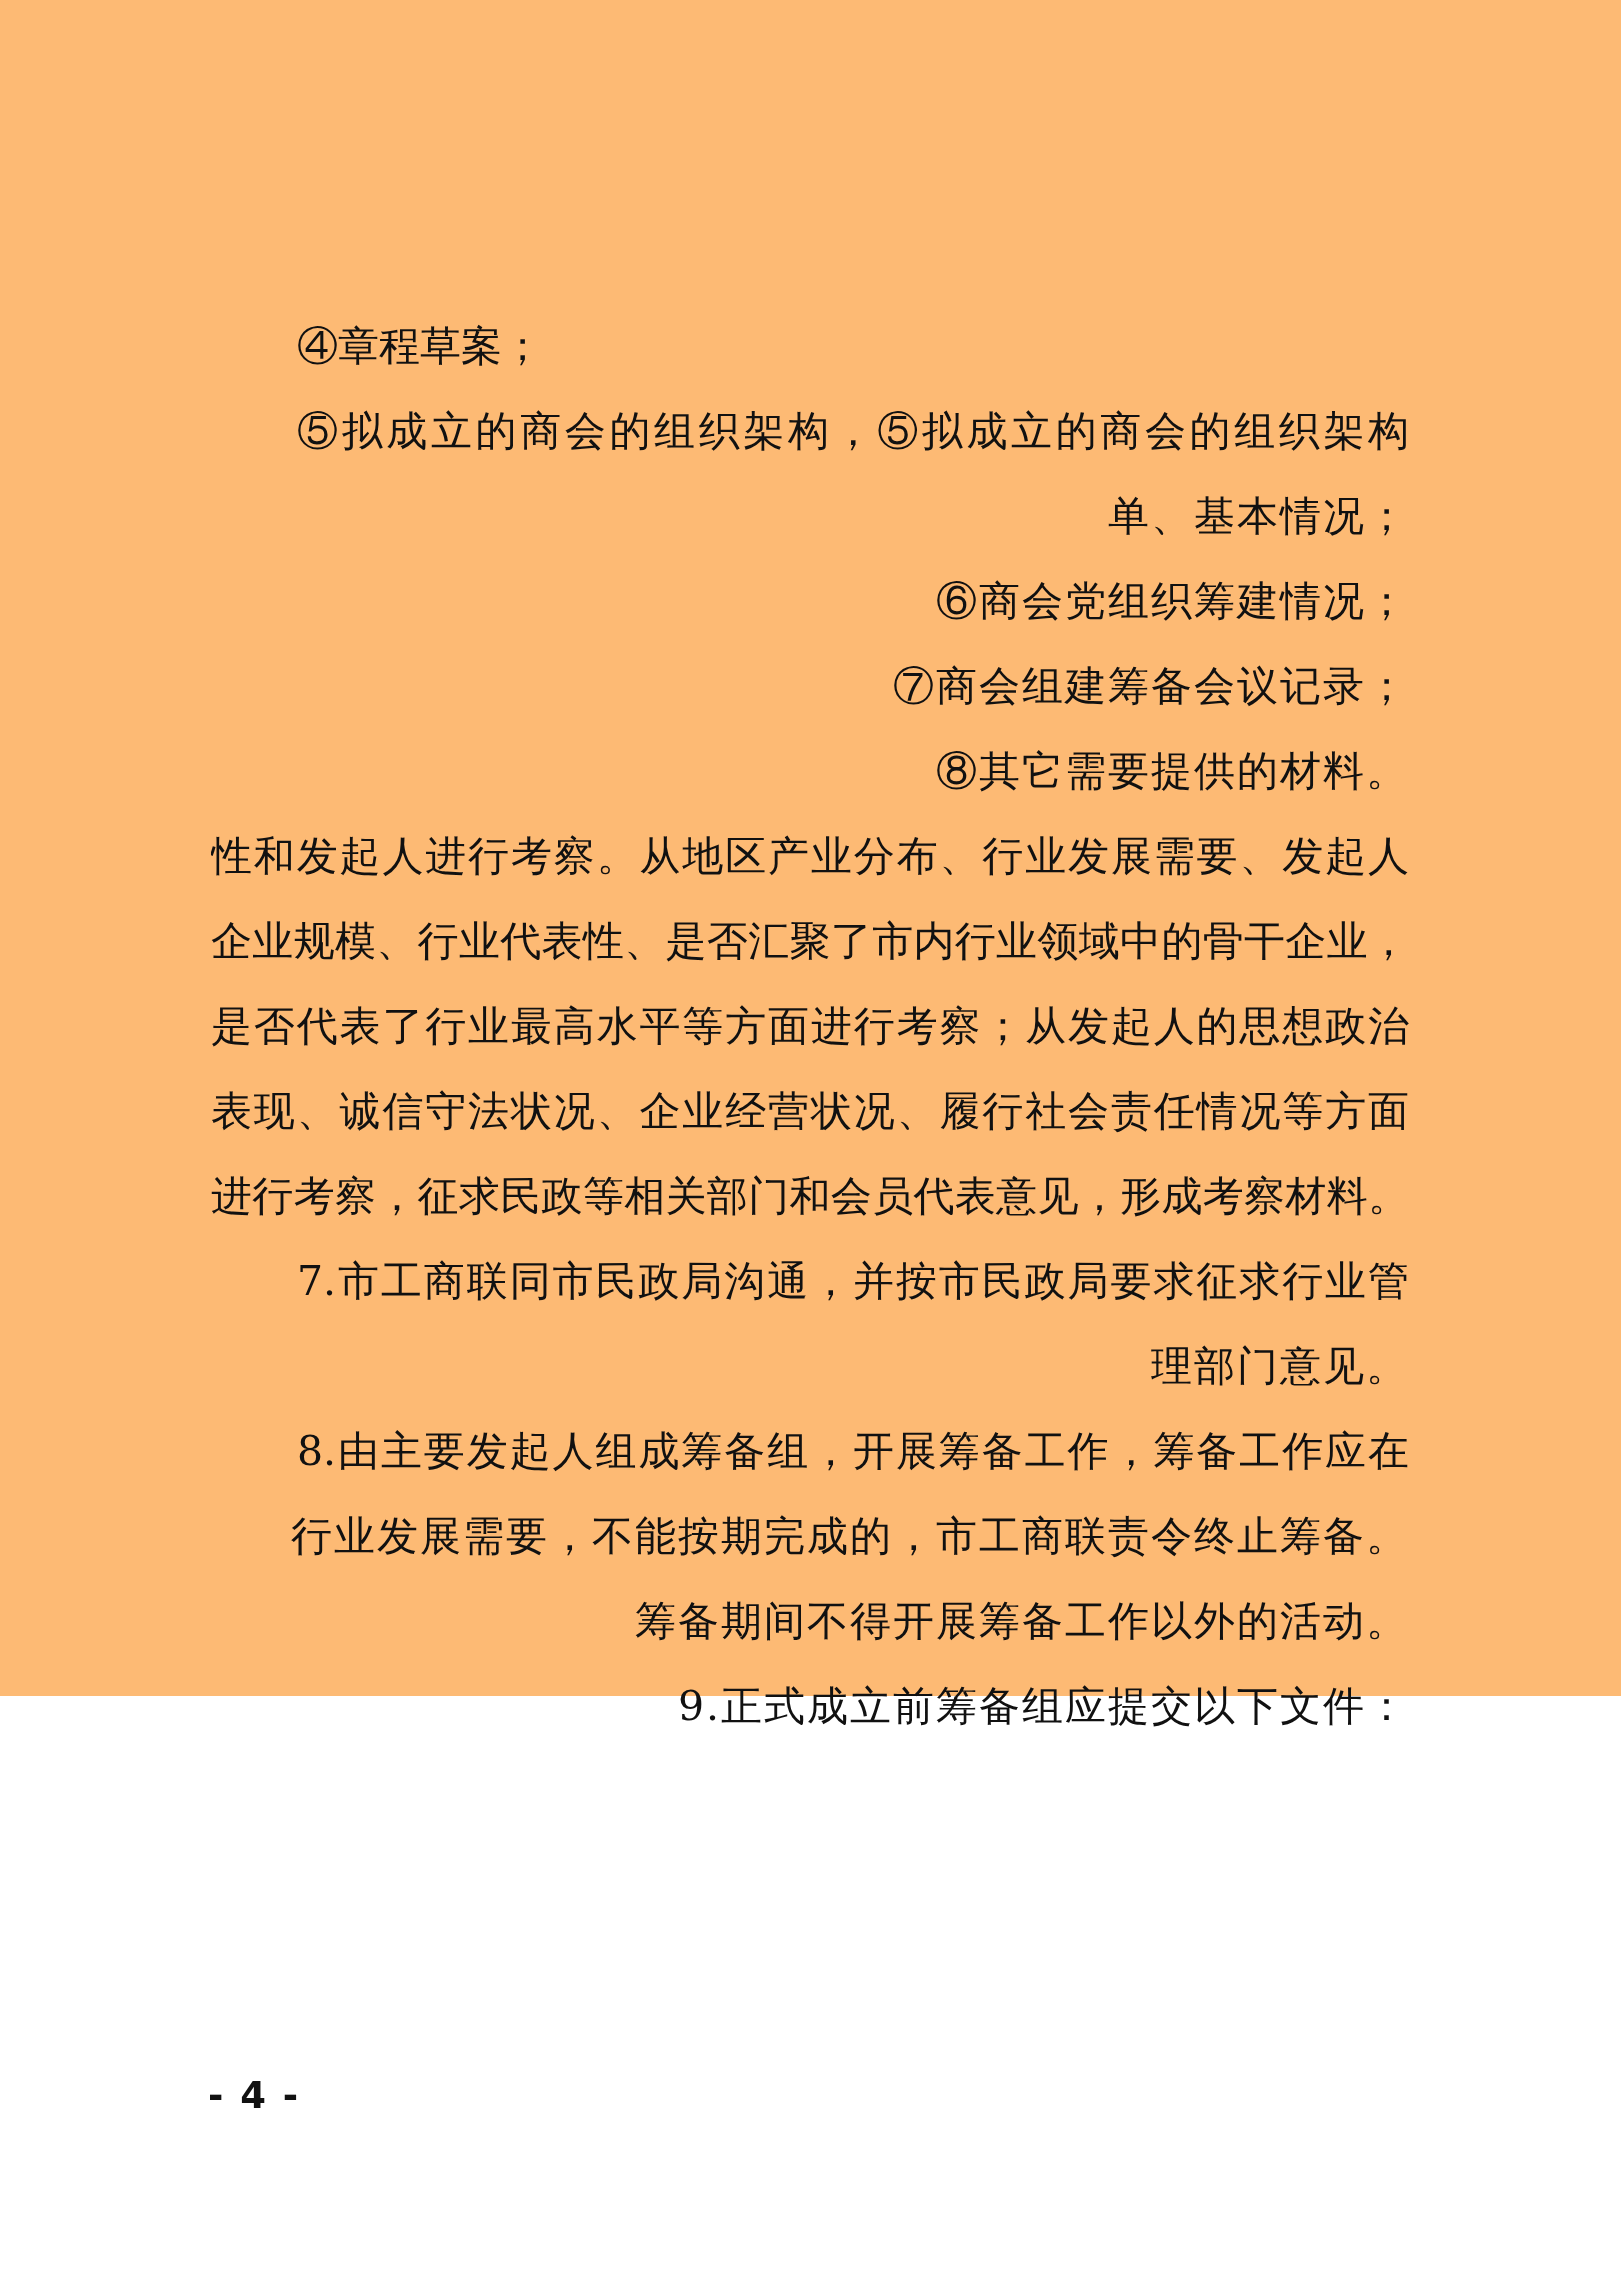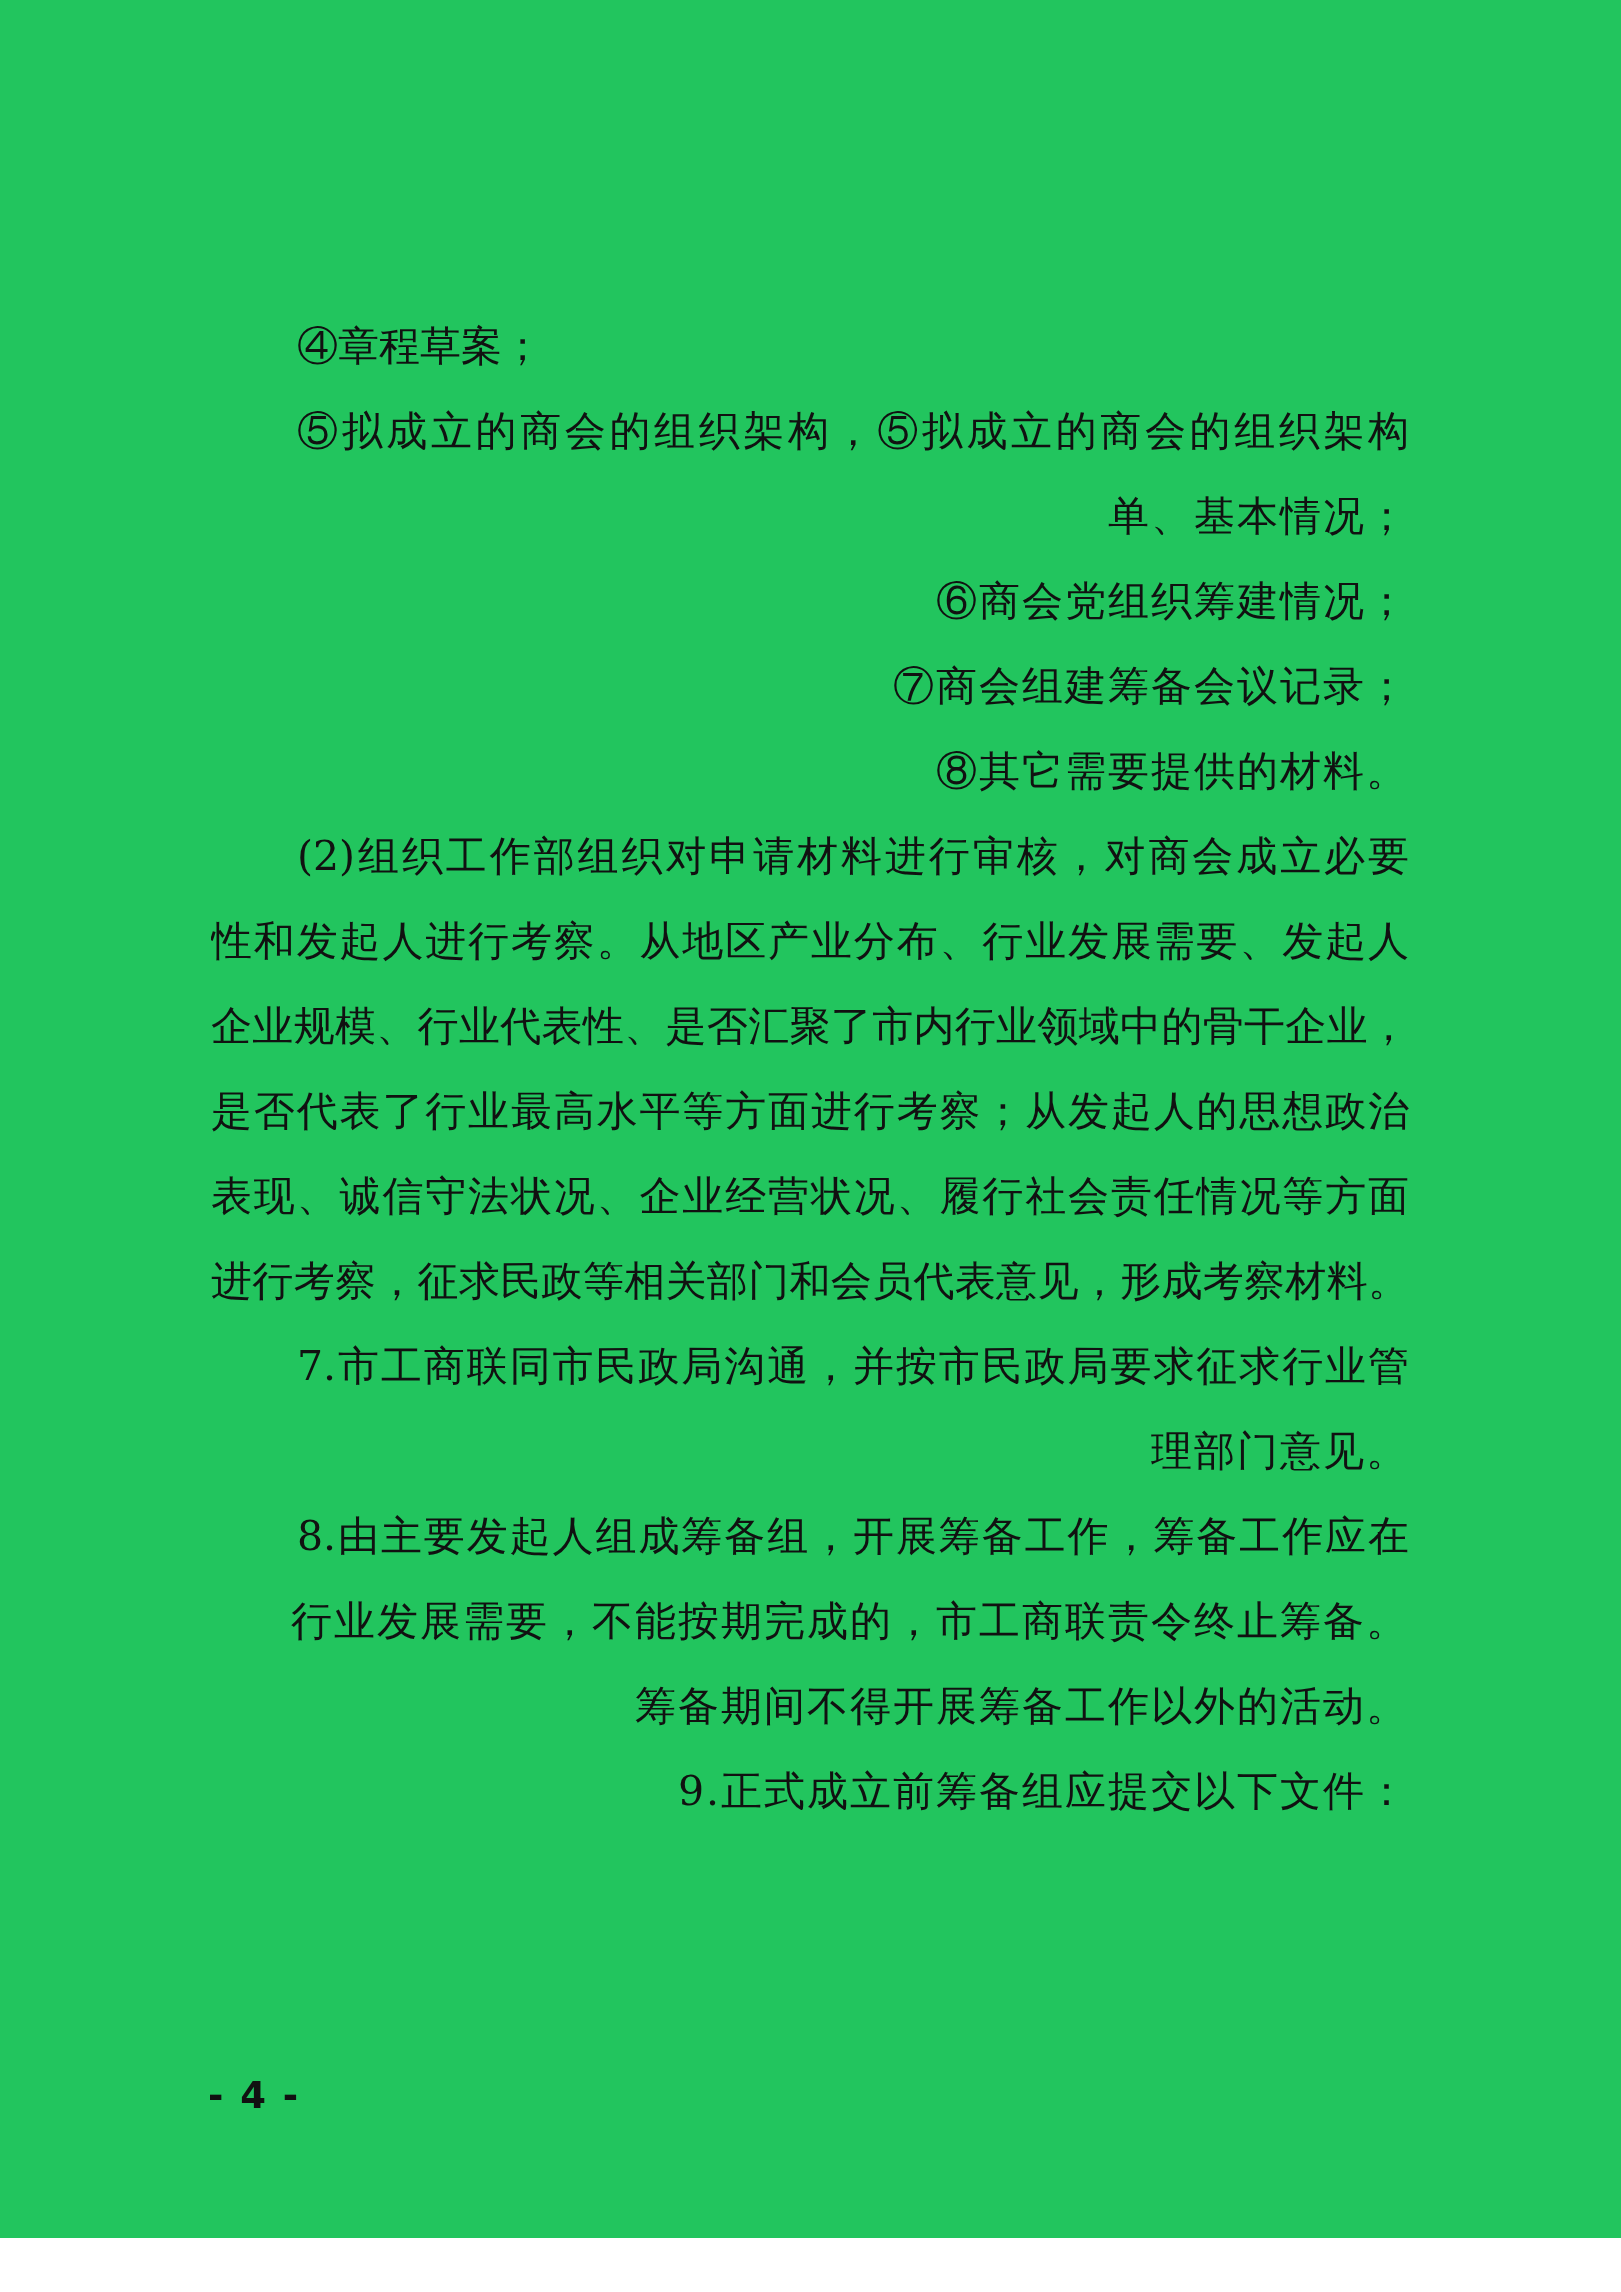--- a/index.html
+++ b/index.html
@@ -1,39 +1,38 @@
 <!DOCTYPE html>
 <html><head>
 <meta charset="utf-8">
 <style>
   html, body { margin: 0; padding: 0; background: #ffffff; }
   body { width: 1621px; height: 2293px; position: relative; overflow: hidden;
          font-family: "DejaVu Serif", "Liberation Serif", serif; color: #111111; }
-  .page { position: absolute; left: 0; top: 0; width: 1621px; height: 2238px; background: #22c55e; text-decoration: underline; }
+  .page { position: absolute; left: 0; top: 0; width: 1621px; height: 1696px; background: #fdba74; text-decoration: underline; }
   .body-text { position: absolute; left: 211px; top: 304px; width: 1198px; }
   .line { height: 85px; line-height: 85px; font-size: 41px; white-space: nowrap; overflow: visible; }
   .line.full { text-align: justify; text-align-last: justify; white-space: normal; height: 85px; overflow: hidden; }
   .line.indent { padding-left: 86px; }
   .line.indent.full { padding-left: 86px; }
   .line.plain { letter-spacing: 2px; text-align: right; }
   .page-number { position: absolute; left: 208px; top: 2074px; font-family: "DejaVu Sans", "Liberation Sans", sans-serif;
                  font-size: 37px; font-weight: bold; line-height: 43px; letter-spacing: 2px; }
 </style>
 </head>
 <body>
 
 <div class="page">
   <div class="body-text">
     <div class="line indent">④章程草案；</div>
     <div class="line indent full">⑤拟成立的商会的组织架构，⑤拟成立的商会的组织架构</div>
     <div class="line plain">单、基本情况；</div>
     <div class="line indent plain">⑥商会党组织筹建情况；</div>
     <div class="line indent plain">⑦商会组建筹备会议记录；</div>
     <div class="line indent plain">⑧其它需要提供的材料。</div>
-    <div class="line indent full">(2)组织工作部组织对申请材料进行审核，对商会成立必要</div>
     <div class="line full">性和发起人进行考察。从地区产业分布、行业发展需要、发起人</div>
     <div class="line full">企业规模、行业代表性、是否汇聚了市内行业领域中的骨干企业，</div>
     <div class="line full">是否代表了行业最高水平等方面进行考察；从发起人的思想政治</div>
     <div class="line full">表现、诚信守法状况、企业经营状况、履行社会责任情况等方面</div>
     <div class="line full">进行考察，征求民政等相关部门和会员代表意见，形成考察材料。</div>
     <div class="line indent full">7.市工商联同市民政局沟通，并按市民政局要求征求行业管</div>
     <div class="line plain">理部门意见。</div>
     <div class="line indent full">8.由主要发起人组成筹备组，开展筹备工作，筹备工作应在</div>
     <div class="line plain">行业发展需要，不能按期完成的，市工商联责令终止筹备。</div>
     <div class="line indent plain">筹备期间不得开展筹备工作以外的活动。</div>

